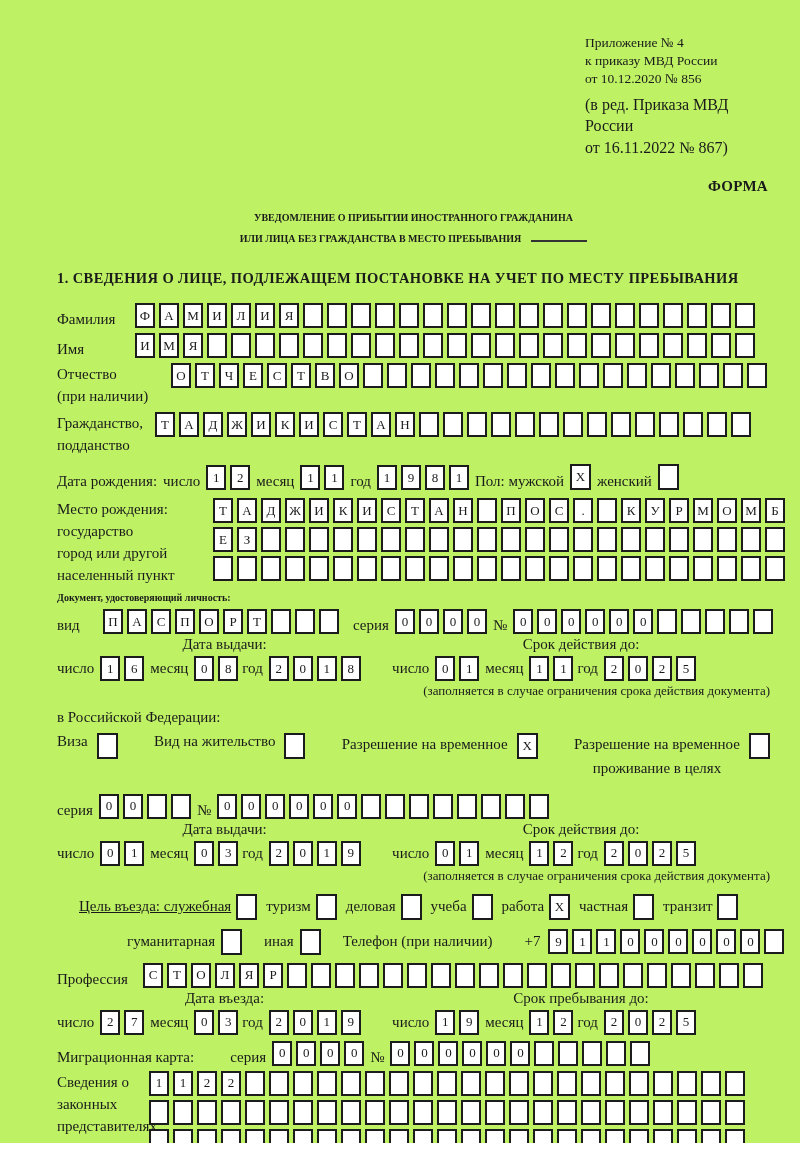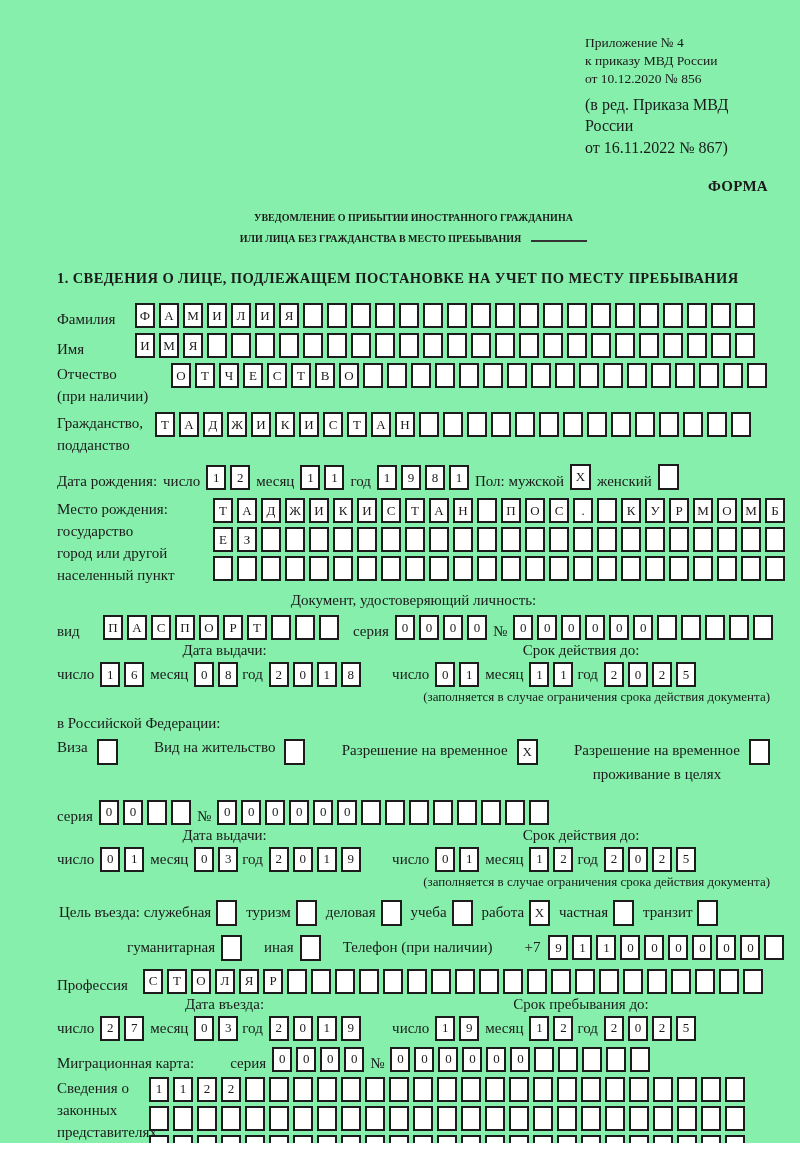--- a/index.html
+++ b/index.html
@@ -1,17 +1,17 @@
 <!DOCTYPE html>
 <html><head>
 <meta charset="utf-8">
 <style>
   html,body{margin:0;padding:0;background:#fff;}
   .page{
-    width:800px;height:1143px;box-sizing:border-box;background:#86efac;
+    width:800px;height:1143px;box-sizing:border-box;background:#bef264;
     font-family:"Liberation Serif","DejaVu Serif",serif;color:#1a1a1a;
     padding:34px 30px 10px 57px;overflow:hidden;font-size:15px;
   }
   
   .hdr{margin-left:auto;width:185px;font-size:13.5px;line-height:1.35;}
   .hdr .ed{font-size:16px;}
   .hdr .ed.first{margin-top:5px;}
   .forma{text-align:right;font-weight:bold;font-size:15px;margin:20px 2px 16px 0;letter-spacing:.3px;}
   .title{text-align:center;font-weight:bold;font-size:10px;line-height:1.45;margin-bottom:24px;}
   .blank{display:inline-block;width:56px;border-bottom:2px solid #333;margin-left:10px;height:14px;}
@@ -24,39 +24,39 @@
   .strip{display:inline-flex;gap:4px;flex:0 0 auto;}
   .stack{display:flex;flex-direction:column;gap:4px;}
   .cell{
     width:16px;height:21px;border:2px solid #1c1c1c;background:#fff;
     display:inline-flex;align-items:center;justify-content:center;
     font-size:13px;flex:0 0 auto;
   }
   .checkbox{width:17px;height:22px;}
   .w72{width:72px;} .w105{width:108px;} .w92{width:92px;} .w150{width:150px;} .w48{width:40px;}
   .mb8{margin-bottom:8px;} .mb2{margin-bottom:2px;}
-  .center-h{text-align:center;font-weight:normal;font-size:15px;margin:6px 0 6px 0;}
+  .center-h{text-align:left;font-weight:bold;font-size:10px;margin:6px 0 6px 0;}
   
   .dates{display:flex;margin-bottom:2px;}
   .date-col{display:flex;flex-direction:column;}
   .date-col.left{width:47%;}
   .date-col.right{width:53%;}
   .date-h{text-align:center;margin-bottom:3px;}
   .date-line{display:flex;align-items:center;gap:6px;}
   .date-line .yr{margin-left:-2px;}
   .cap-right{text-align:right;font-size:13px;margin:2px 0 10px 0;}
   
   .intro{margin-bottom:7px;}
   .options{display:flex;align-items:flex-start;justify-content:space-between;margin:4px 0 14px 0;}
   .opt{display:flex;align-items:flex-start;gap:9px;}
   .opt .lines{text-align:center;line-height:1.55;}
   
   .purpose{display:flex;align-items:center;margin-bottom:9px;flex-wrap:nowrap;}
   .purpose .pl{margin-left:9px;margin-right:5px;white-space:nowrap;}
-  .purpose .pl.first{margin-left:2px;}
+  .purpose .pl.first{margin-left:22px;text-decoration:underline;}
   .purpose2{display:flex;align-items:center;margin-left:70px;margin-bottom:8px;}
   .purpose2 .pl{margin-right:6px;white-space:nowrap;}
   .purpose2 .sp{margin-left:22px;}
   .purpose2 .pfx{margin:0 8px 0 26px;}
   
   .rep{display:flex;align-items:flex-start;margin-top:4px;}
   .rep-right{display:flex;flex-direction:column;gap:4px;}
   .ml30{margin-left:30px;}
   .nw{white-space:nowrap;}
 </style>

